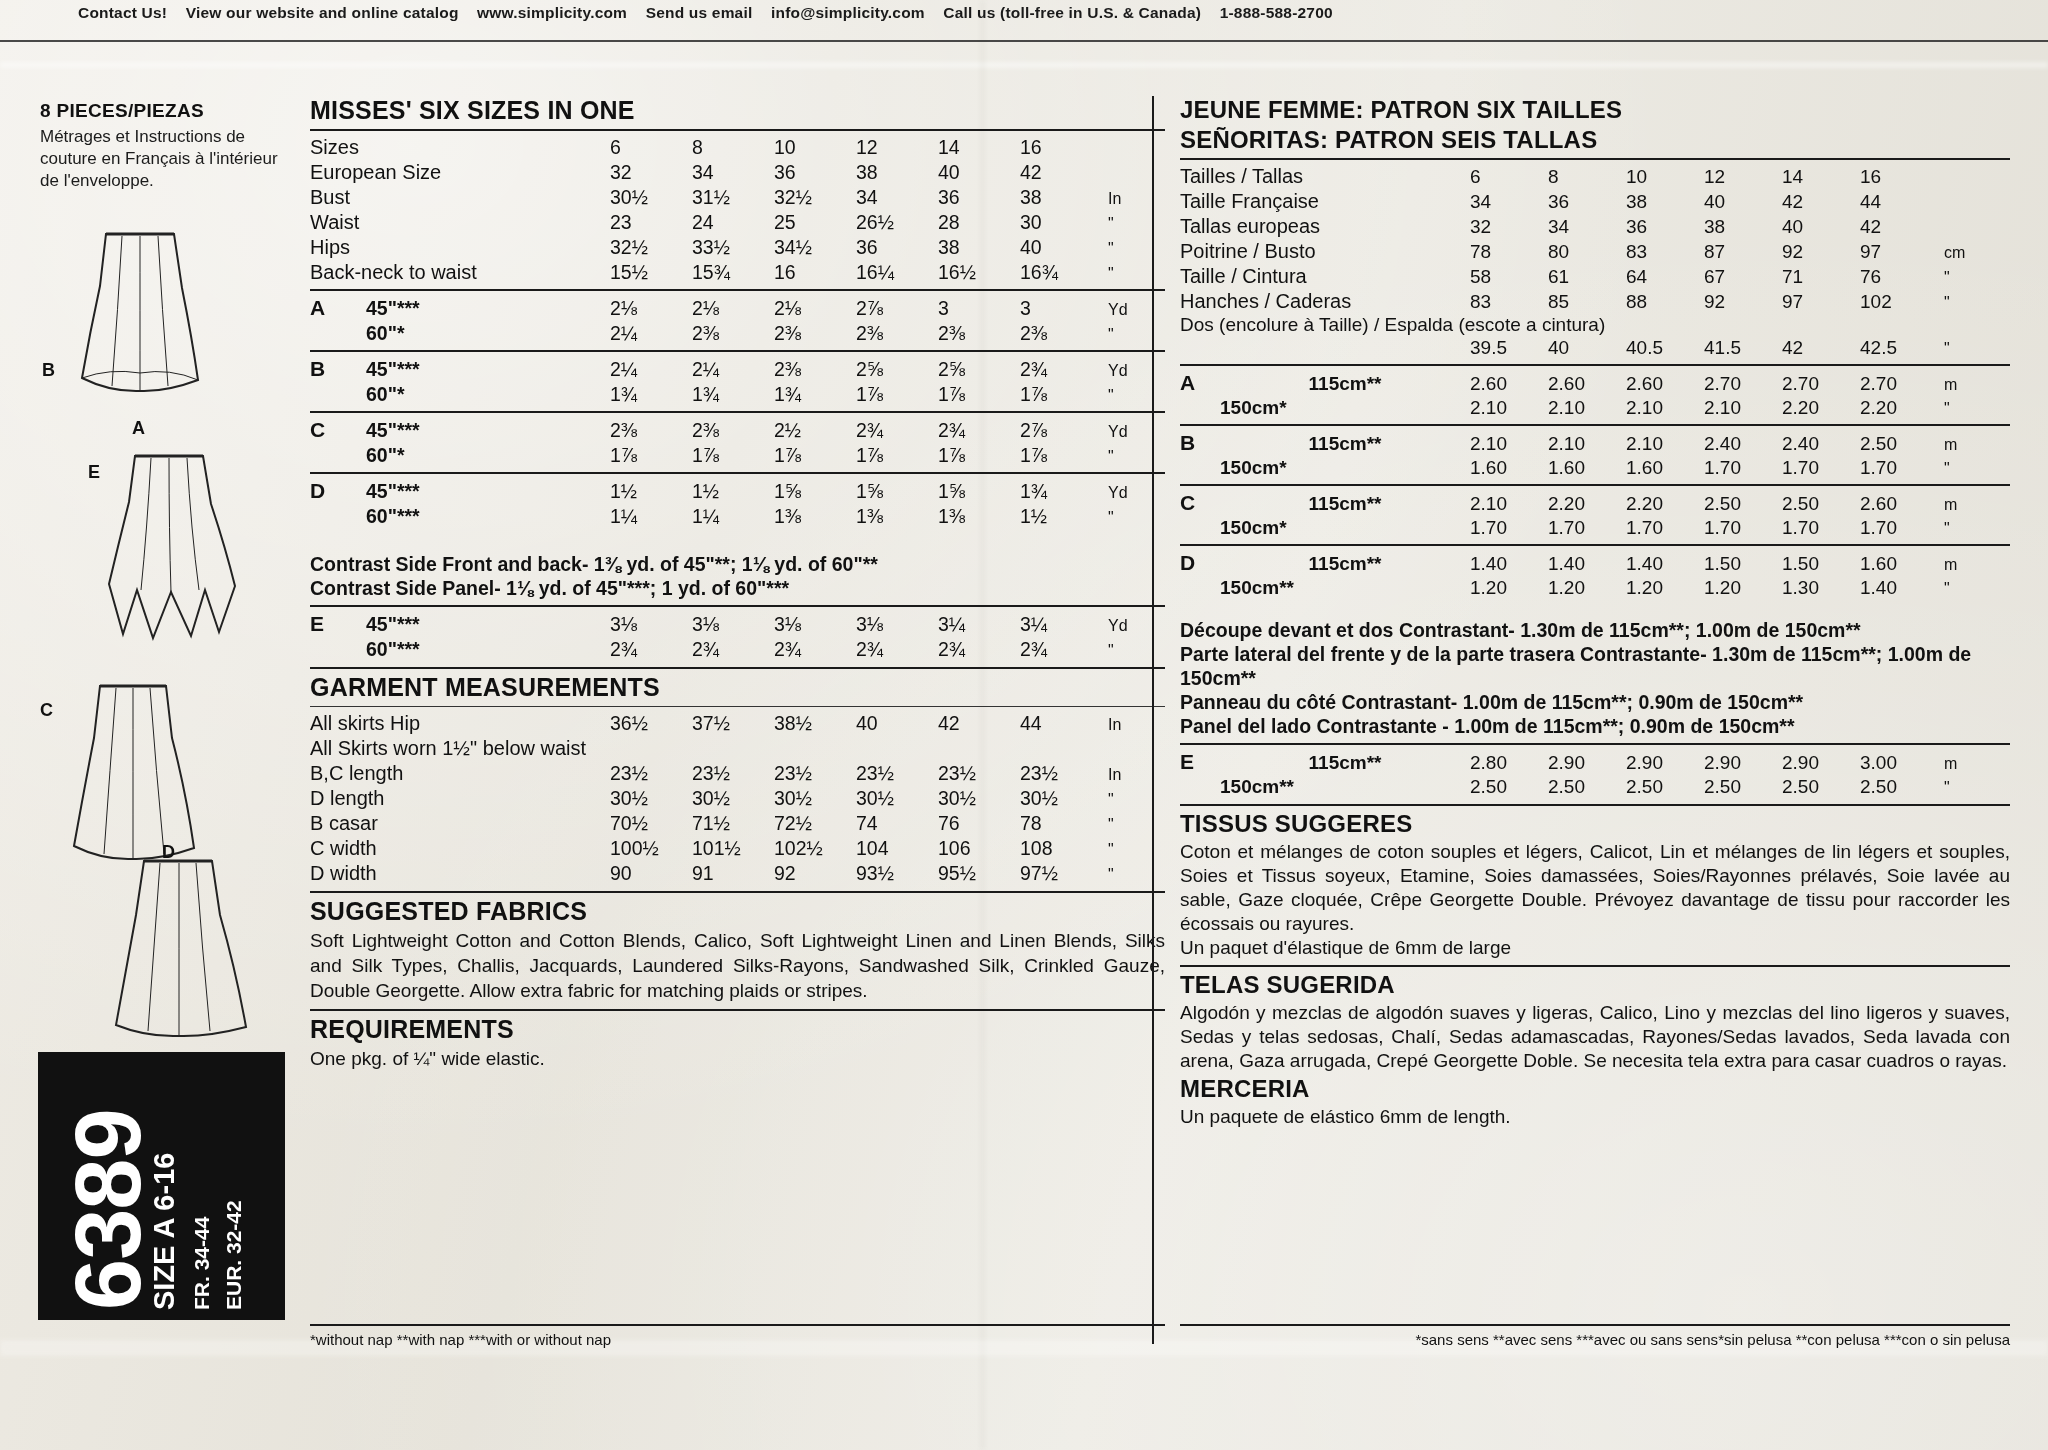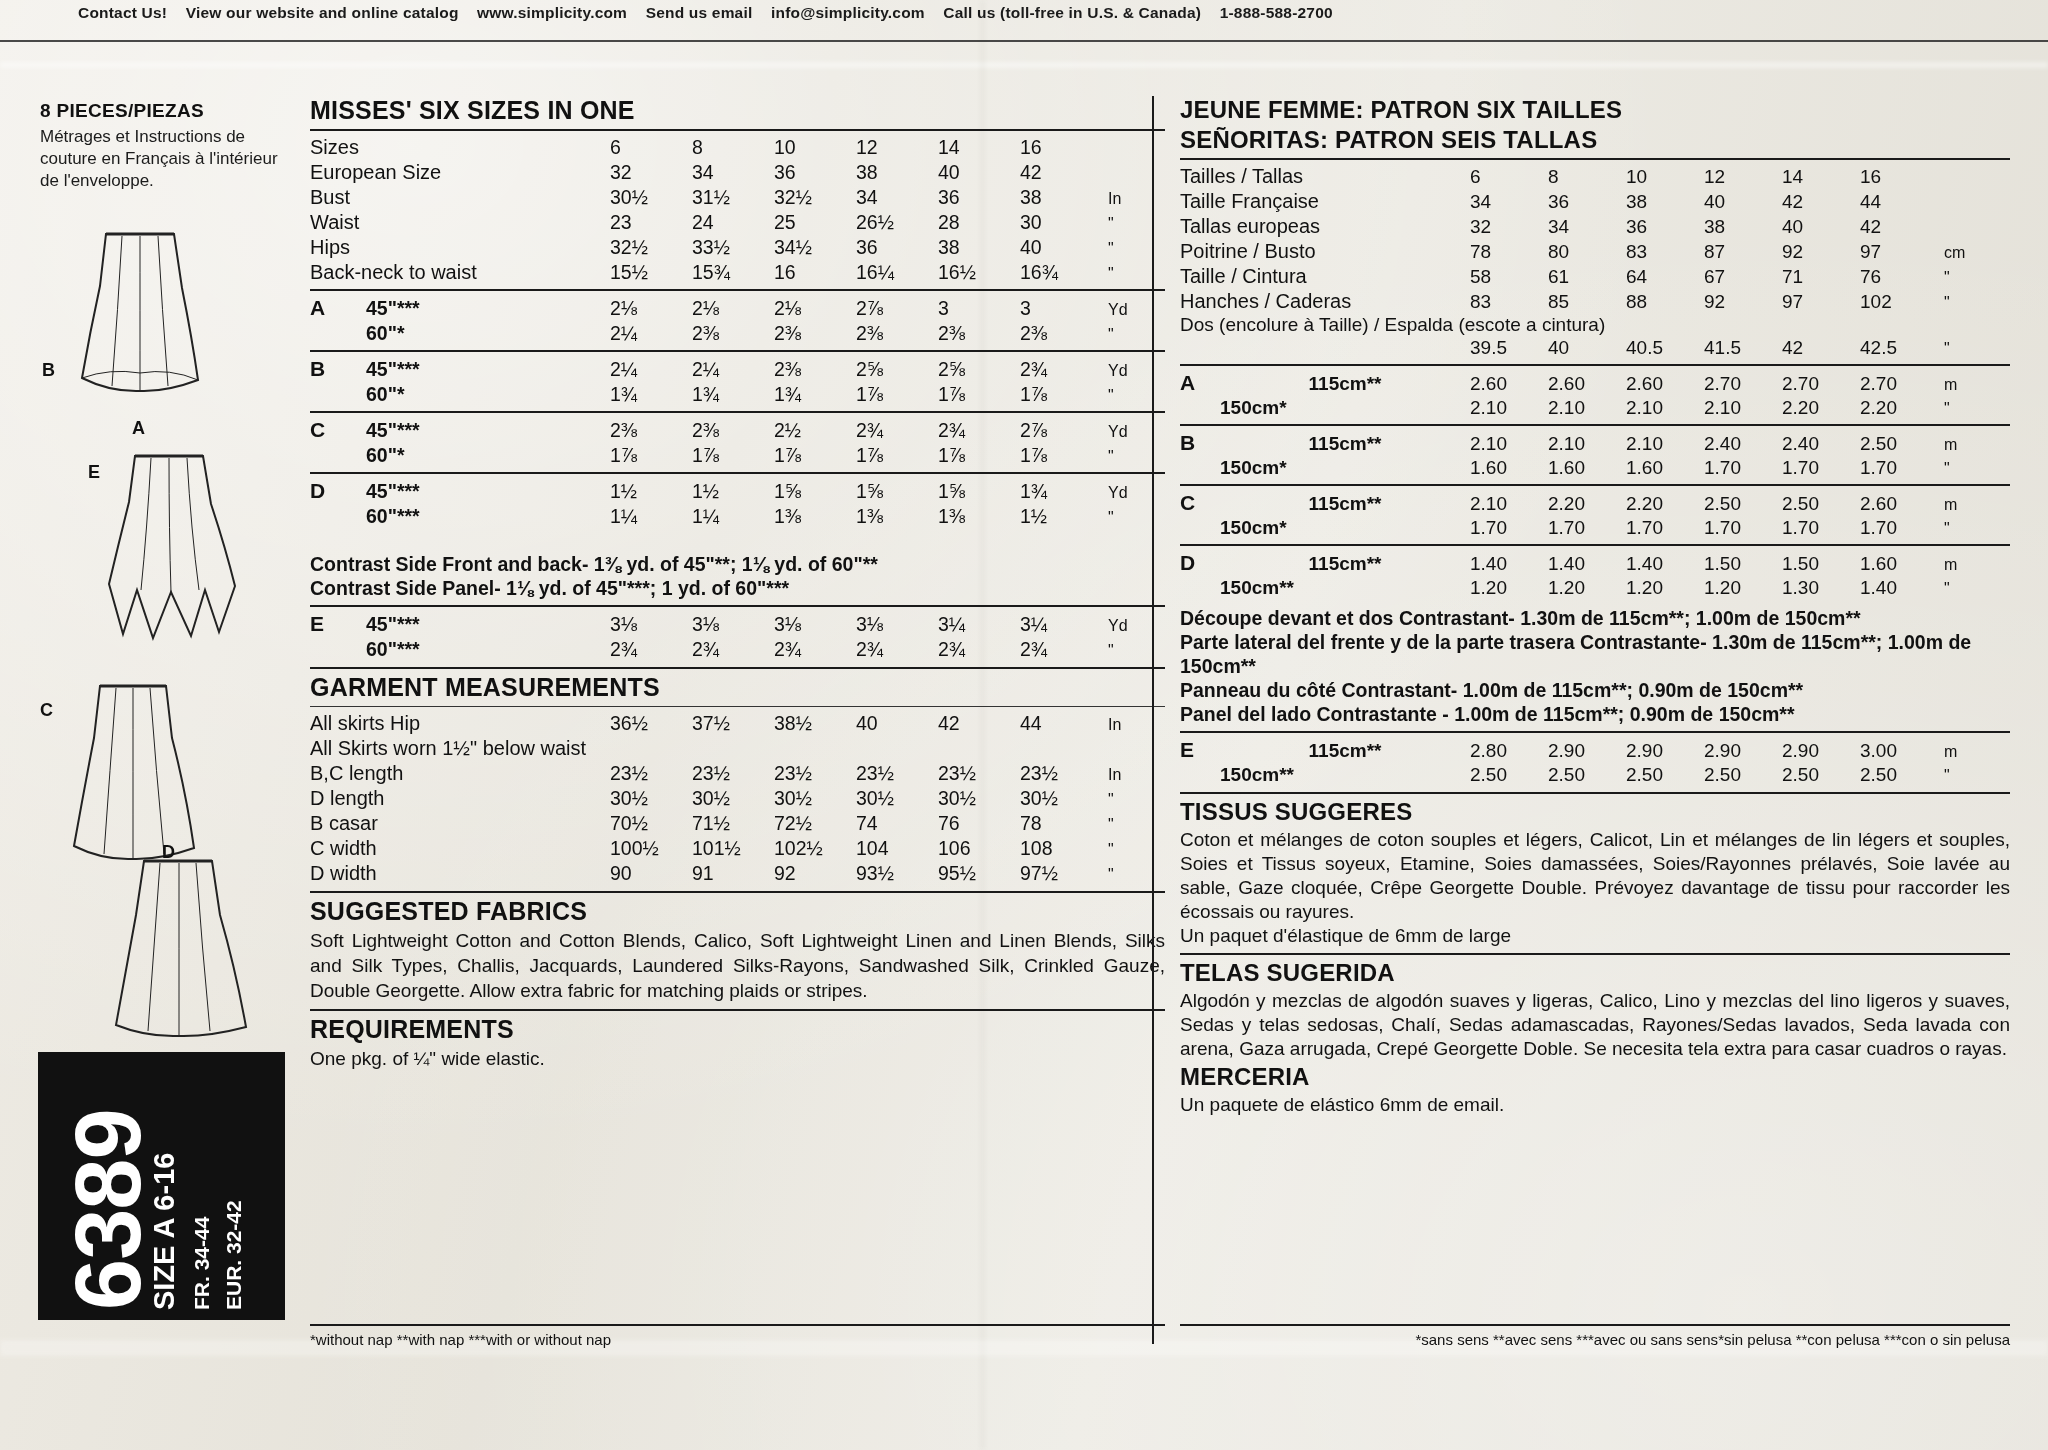--- a/index.html
+++ b/index.html
@@ -666,21 +666,21 @@
         <td>1.20</td>
         <td>1.20</td>
         <td>1.20</td>
         <td>1.30</td>
         <td>1.40</td>
         <td class="unit">"</td>
       </tr>
     </tbody>
       </table>
 
-    <div class="note" style="margin-top:6px;">Découpe devant et dos Contrastant- 1.30m de 115cm**; 1.00m de 150cm**</div>
+    <div class="note" style="margin-top:18px;">Découpe devant et dos Contrastant- 1.30m de 115cm**; 1.00m de 150cm**</div>
     <div class="note">Parte lateral del frente y de la parte trasera Contrastante- 1.30m de 115cm**; 1.00m de 150cm**</div>
     <div class="note">Panneau du côté Contrastant- 1.00m de 115cm**; 0.90m de 150cm**</div>
     <div class="note">Panel del lado Contrastante - 1.00m de 115cm**; 0.90m de 150cm**</div>
 
     <div class="hr" style="margin-top:5px;"></div>
     <table>
       <tbody>
           <tr>
         <td class="metric-letter">E</td>
         <td class="metric-w bold" style="width:250px">115cm**</td>
@@ -708,21 +708,21 @@
 
     <div class="hr" style="margin-top:5px;"></div>
     <div class="sec-title">TISSUS SUGGERES</div>
     <div class="para tight">Coton et mélanges de coton souples et légers, Calicot, Lin et mélanges de lin légers et souples, Soies et Tissus soyeux, Etamine, Soies damassées, Soies/Rayonnes prélavés, Soie lavée au sable, Gaze cloquée, Crêpe Georgette Double. Prévoyez davantage de tissu pour raccorder les écossais ou rayures.</div>
     <div class="para tight">Un paquet d'élastique de 6mm de large</div>
 
     <div class="hr" style="margin-top:5px;"></div>
     <div class="sec-title">TELAS SUGERIDA</div>
     <div class="para tight">Algodón y mezclas de algodón suaves y ligeras, Calico, Lino y mezclas del lino ligeros y suaves, Sedas y telas sedosas, Chalí, Sedas adamascadas, Rayones/Sedas lavados, Seda lavada con arena, Gaza arrugada, Crepé Georgette Doble. Se necesita tela extra para casar cuadros o rayas.</div>
     <div class="sec-title" style="margin-top:2px;">MERCERIA</div>
-    <div class="para tight">Un paquete de elástico 6mm de email.</div>
+    <div class="para tight">Un paquete de elástico 6mm de length.</div>
   </div>
 
   <div style="position:absolute;left:1180px;top:1318px;width:830px;">
     <div class="footline"></div>
     <div class="footnote" style="display:flex;justify-content:flex-end;">
       <span>*sans sens  **avec sens  ***avec ou sans sens</span>
       <span>*sin pelusa  **con pelusa  ***con o sin pelusa</span>
     </div>
   </div>
 

